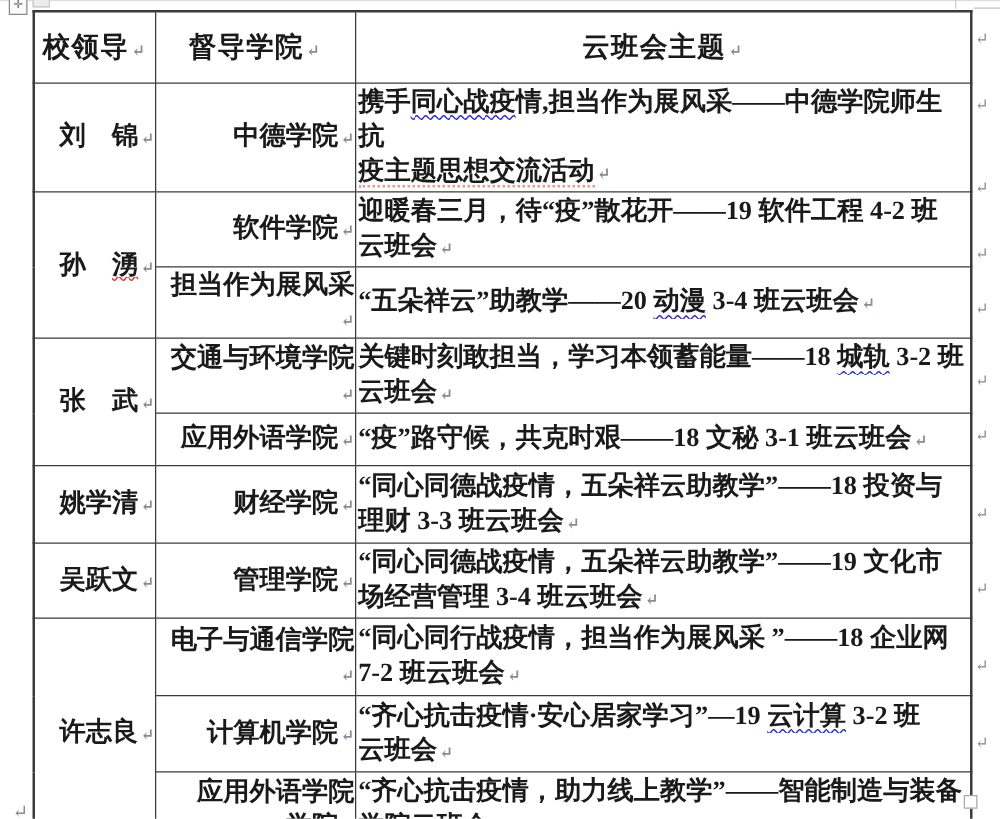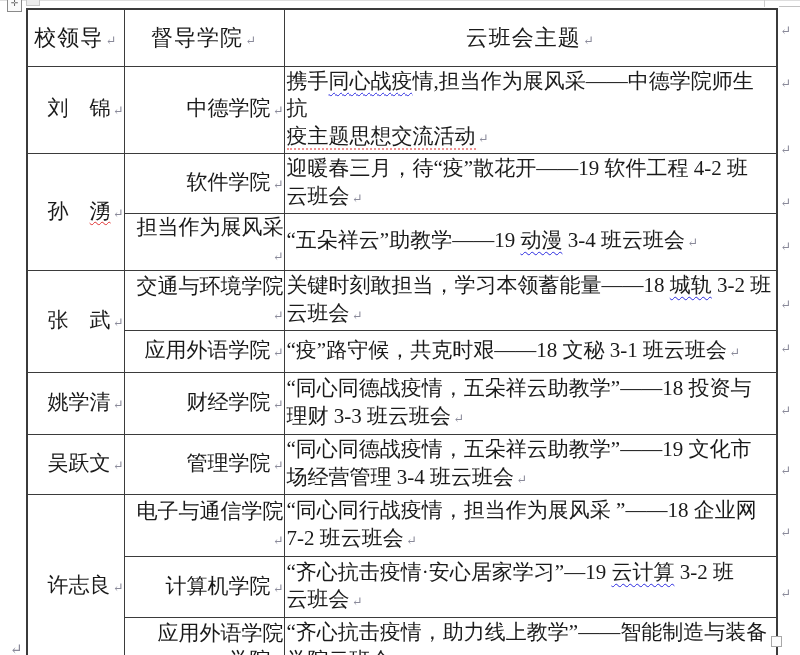--- a/index.html
+++ b/index.html
@@ -6,21 +6,21 @@
   body{
     width:800px;height:655px;background:#ffffff;position:relative;overflow:hidden;
     font-family:"Liberation Serif","DejaVu Serif",serif;color:#1a1a1a;
   }
   .topline{position:absolute;left:0;top:0;width:800px;height:1px;background:#dedede;}
   .tr-vline{position:absolute;left:764px;top:0;width:1px;height:7px;background:#cccccc;}
   .tr-hline{position:absolute;left:779px;top:6px;width:21px;height:1px;background:#c2c2c2;}
 
   .tbl-wrap{position:absolute;left:26px;top:8px;}
   table{border-collapse:collapse;table-layout:fixed;width:750px;}
-  td,th{border:1.5px solid #3b3b3b;padding:0;font-weight:normal;overflow:hidden;margin-top:20px;}
+  td,th{border:1.5px solid #3b3b3b;padding:0;font-weight:bold;overflow:hidden;margin-top:20px;}
   table{border:2px solid #3b3b3b;}
   th{font-size:22px;text-align:center;vertical-align:middle;letter-spacing:1px;}
   td{font-size:21px;vertical-align:middle;}
   td.c-leader,td.c-college{text-align:right;line-height:27px;}
   td.c-theme{text-align:left;line-height:27.5px;padding:1px 2px;}
 
   .m-para{color:#8a8a9a;font-size:13px;margin-left:2px;vertical-align:baseline;}
   .m-bluewavy{text-decoration:underline;text-decoration-style:wavy;text-decoration-color:#2a2ae0;text-decoration-thickness:1px;text-underline-offset:4px;}
   .m-redwavy{text-decoration:underline;text-decoration-style:wavy;text-decoration-color:#e03030;text-decoration-thickness:1px;text-underline-offset:3px;}
   .m-reddot{border-bottom:2px dotted rgba(225,60,60,0.55);}
@@ -60,21 +60,21 @@
       <td class="c-college"><span>中德学院</span><span class="m-para">↵</span></td>
       <td class="c-theme"><span>携手</span><span class="m-bluewavy">同心战疫</span><span>情,担当作为展风采——中德学院师生抗</span><br><span class="m-reddot">疫主题思想交流活动</span><span class="m-para">↵</span></td>
     </tr>
     <tr style="height:55px">
       <td class="c-leader" rowspan="2"><span>孙　</span><span class="m-redwavy">湧</span><span class="m-para">↵</span></td>
       <td class="c-college"><span>软件学院</span><span class="m-para">↵</span></td>
       <td class="c-theme"><span>迎暖春三月，待“疫”散花开——19 软件工程 4-2 班</span><br><span>云班会</span><span class="m-para">↵</span></td>
     </tr>
     <tr style="height:42px">
       <td class="c-college"><span>担当作为展风采</span><span class="m-para">↵</span></td>
-      <td class="c-theme"><span>“五朵祥云”助教学——19 </span><span class="m-bluewavy">动漫</span><span> 3-4 班云班会</span><span class="m-para">↵</span></td>
+      <td class="c-theme"><span>“五朵祥云”助教学——20 </span><span class="m-bluewavy">动漫</span><span> 3-4 班云班会</span><span class="m-para">↵</span></td>
     </tr>
     <tr style="height:60px">
       <td class="c-leader" rowspan="2"><span>张　武</span><span class="m-para">↵</span></td>
       <td class="c-college"><span>交通与环境学院</span><span class="m-para">↵</span></td>
       <td class="c-theme"><span>关键时刻敢担当，学习本领蓄能量——18 </span><span class="m-bluewavy">城轨</span><span> 3-2 班</span><br><span>云班会</span><span class="m-para">↵</span></td>
     </tr>
     <tr style="height:42px">
       <td class="c-college"><span>应用外语学院</span><span class="m-para">↵</span></td>
       <td class="c-theme"><span>“疫”路守候，共克时艰——18 文秘 3-1 班云班会</span><span class="m-para">↵</span></td>
     </tr>

